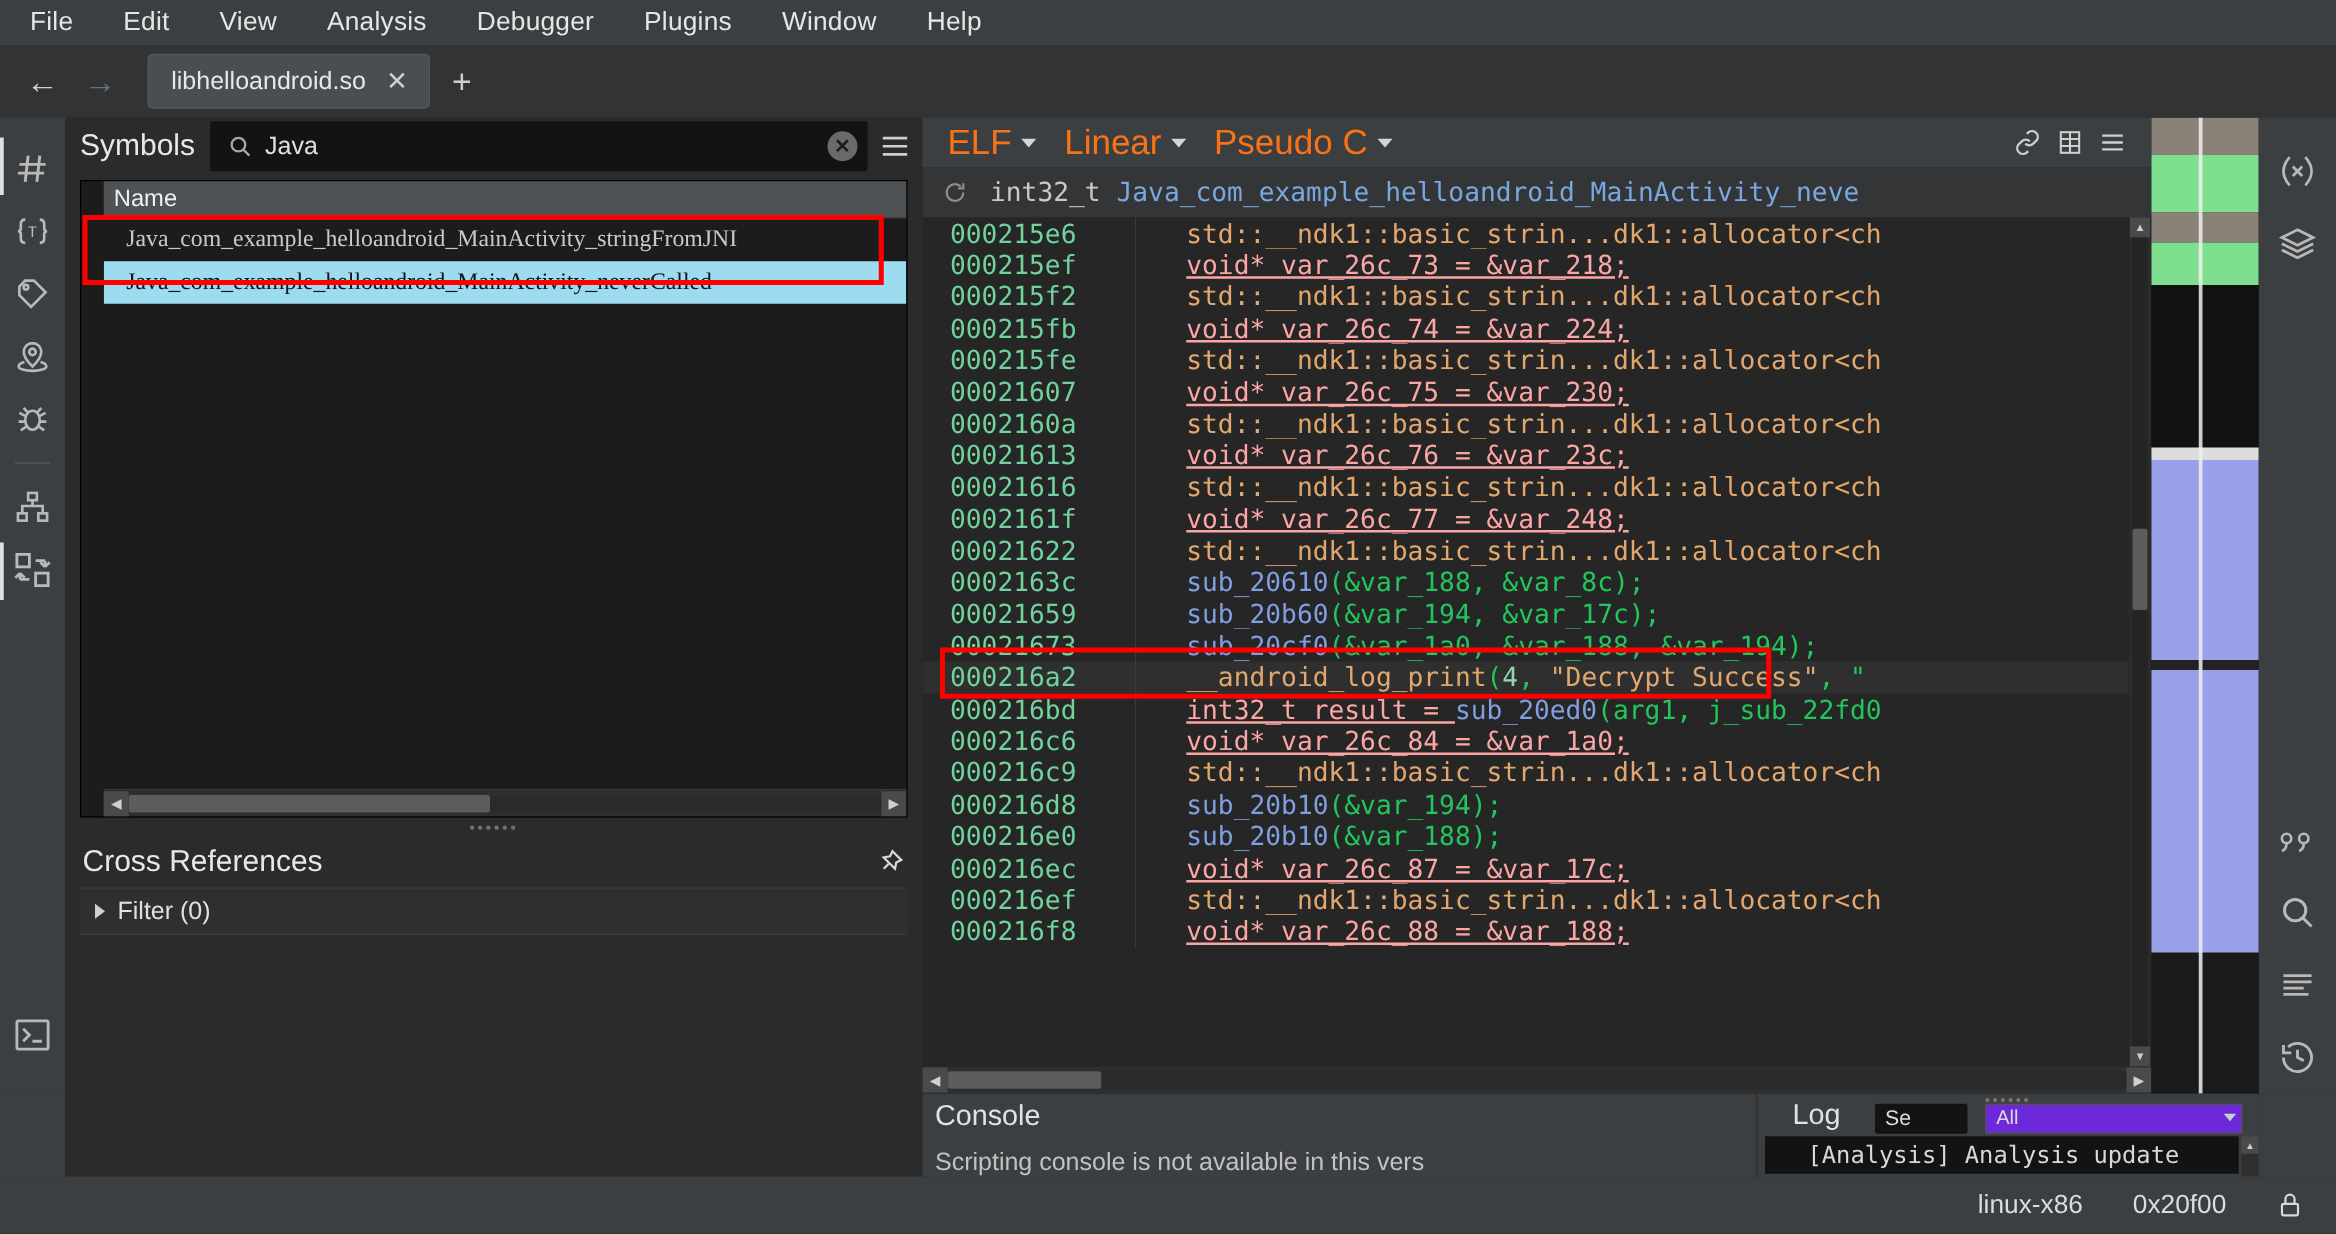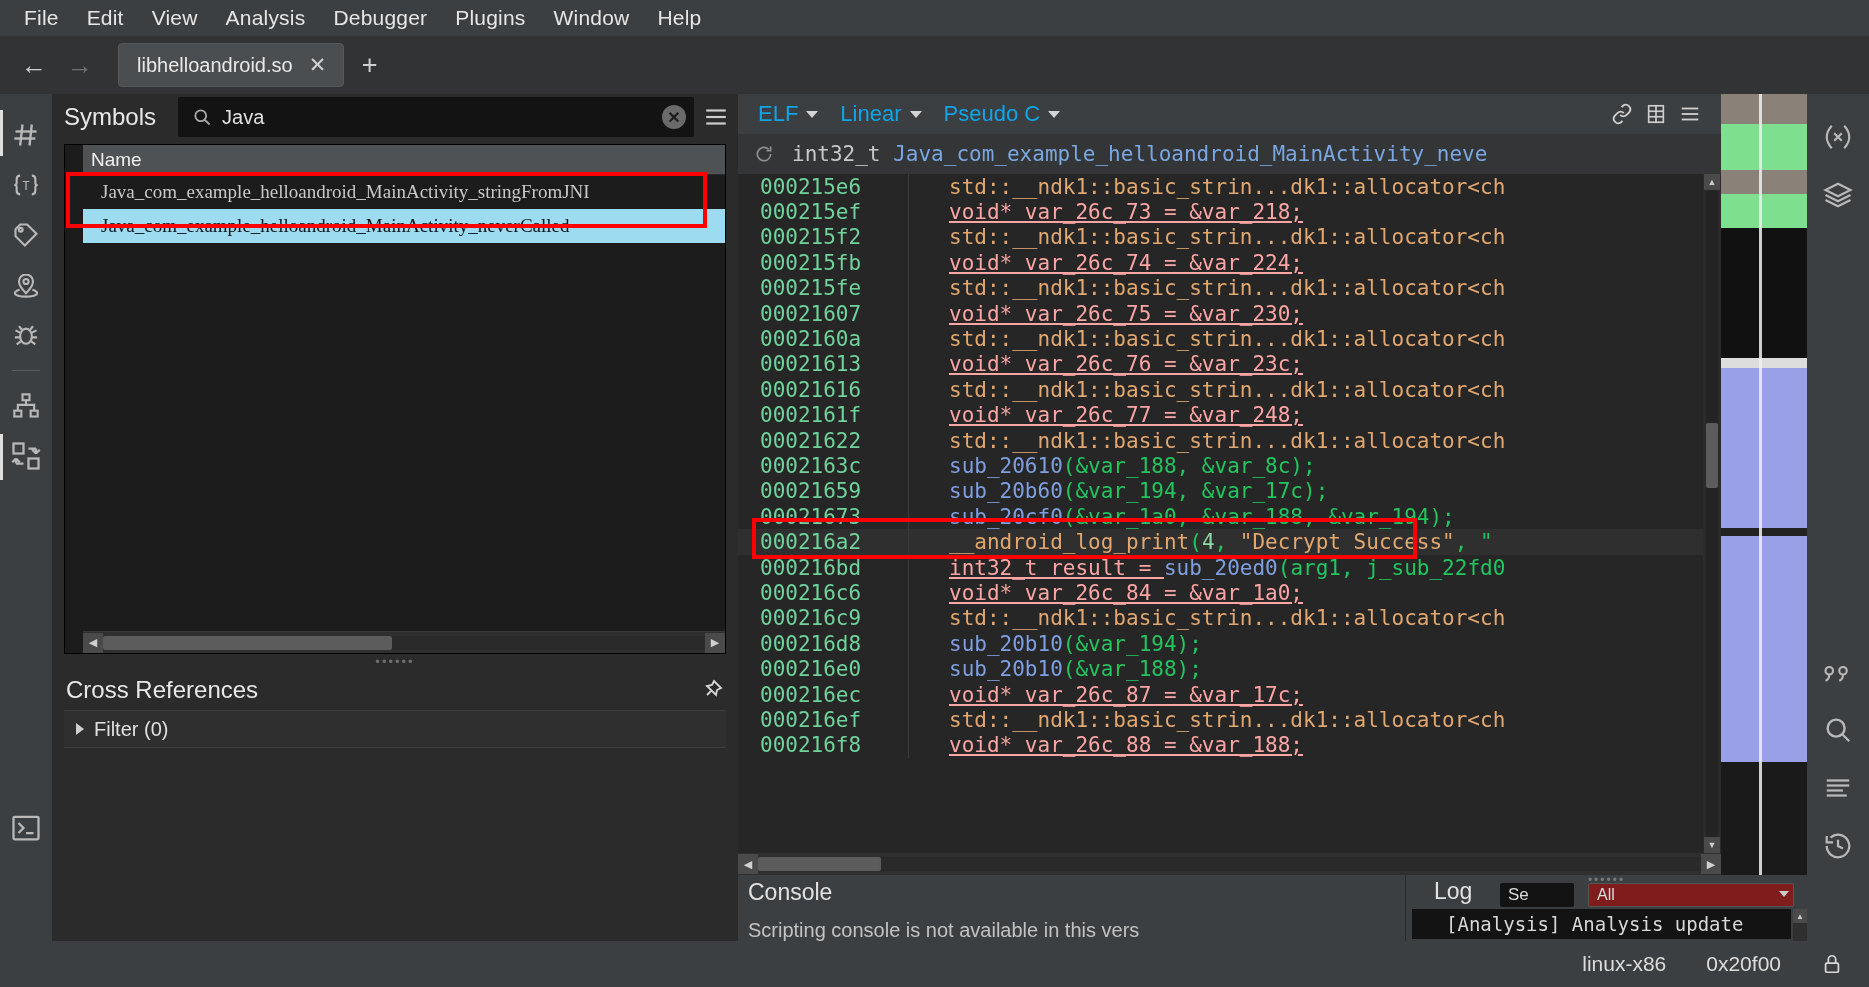--- a/index.html
+++ b/index.html
@@ -8,21 +8,21 @@
     background: #2b2b2b;
     font-family: "Liberation Sans", sans-serif;
     overflow: hidden;
     color: #d4d4d4;
   }
   #app { position: relative; width: 1869px; height: 987px; display: flex; flex-direction: column; }
 
   
   .menubar {
     height: 36px; background: #3c3f41; display: flex; align-items: center;
-    padding-left: 10px; gap: 0; flex: 0 0 36px;
+    padding-left: 10px; gap: 12px; flex: 0 0 36px;
   }
   .menu-item {
     font-size: 21px; color: #e6e6e6; padding: 2px 14px; cursor: default;
     letter-spacing: .2px;
   }
 
   
   .tabbar {
     height: 58px; background: #313335; display: flex; align-items: center;
     padding-left: 14px; gap: 6px; flex: 0 0 58px;
@@ -62,21 +62,21 @@
   }
 
   
   .leftpanel {
     width: 686px; background: #2b2b2b; display: flex; flex-direction: column;
     flex: 0 0 686px; min-width: 0;
   }
   .symhead {
     height: 46px; display: flex; align-items: center; gap: 0; padding: 0 0 0 12px;
   }
-  .symtitle { font-size: 24px; color: #e8e8e8; padding-right: 22px; white-space: nowrap; }
+  .symtitle { font-size: 24px; color: #e8e8e8; padding-right: 12px; white-space: nowrap; }
   .searchbox {
     flex: 1 1 auto; height: 40px; background: #131313; border-radius: 2px;
     display: flex; align-items: center; gap: 10px; padding: 0 8px 0 14px; min-width: 0;
   }
   .search-icon { color: #a8a8a8; display: flex; align-items: center; }
   .search-val { font-size: 20px; color: #e0e0e0; flex: 1 1 auto; }
   .search-clear {
     width: 24px; height: 24px; border-radius: 50%; background: #6a6a6a; color: #1c1c1c;
     font-size: 16px; display: flex; align-items: center; justify-content: center;
     font-weight: bold; cursor: default;
@@ -131,21 +131,21 @@
 
   
   .center {
     flex: 1 1 auto; display: flex; flex-direction: column; min-width: 0; background: #2b2b2b;
   }
   .codetoolbar {
     height: 40px; background: #3c3f41; display: flex; align-items: center;
     padding: 0 14px; gap: 0; flex: 0 0 40px;
   }
   .dropdown { display: flex; align-items: center; gap: 8px; padding: 0 16px 0 6px; cursor: default; }
-  .dropdown span { font-size: 22px; color: #0ea5e9; }
+  .dropdown span { font-size: 28px; color: #f97316; }
   .caret { width: 0; height: 0; border-left: 6px solid transparent; border-right: 6px solid transparent; border-top: 7px solid #d4d4d4; }
   .tb-spacer { flex: 1 1 auto; }
   .tb-icon { width: 34px; height: 34px; display: flex; align-items: center; justify-content: center; color: #cfcfcf; cursor: default; }
 
   .funcsig {
     height: 40px; background: #333537; display: flex; align-items: center;
     gap: 18px; padding-left: 16px; flex: 0 0 40px; overflow: hidden;
   }
   .refresh-icon { color: #8e8e8e; display: flex; }
   .sig-text {
@@ -209,21 +209,21 @@
   .console-title { position: absolute; left: 10px; top: 4px; font-size: 23px; color: #e2e2e2; }
   .console-msg { position: absolute; left: 10px; top: 44px; font-size: 20px; color: #c2c2c2; white-space: nowrap; }
   .logpanel {
     position: absolute; right: 0; top: 0; width: 402px; height: 66px; background: #3c3f41;
     border-left: 1px solid #2b2b2b;
   }
   .log-dots { position: absolute; left: 50%; top: -2px; transform: translateX(-50%); color: #777; font-size: 12px; letter-spacing: 2px; }
   .log-title { position: absolute; left: 28px; top: 3px; font-size: 23px; color: #e2e2e2; }
   .log-se { position: absolute; left: 94px; top: 8px; width: 74px; height: 24px; background: #131313; border-radius: 2px;
     font-size: 17px; color: #dcdcdc; padding-left: 8px; line-height: 24px; overflow: hidden; }
-  .log-all { position: absolute; left: 182px; top: 8px; width: 206px; height: 24px; background: #7f1d1d;
+  .log-all { position: absolute; left: 182px; top: 8px; width: 206px; height: 24px; background: #6d28d9;
     border: 1px solid #555; border-radius: 2px; font-size: 16px; color: #dcdcdc; padding-left: 8px; line-height: 22px; }
   .log-all-caret { position: absolute; right: 4px; top: 7px; width: 0; height: 0;
     border-left: 5px solid transparent; border-right: 5px solid transparent; border-top: 6px solid #ccc; }
   .log-body {
     position: absolute; left: 6px; top: 34px; right: 16px; height: 30px; background: #131313;
     font-family: "DejaVu Sans Mono", monospace; font-size: 19px; color: #d8d8d8;
     padding-left: 34px; line-height: 30px; white-space: nowrap; overflow: hidden;
   }
   .log-vs { position: absolute; right: 0; top: 34px; width: 14px; height: 32px; background: #2f2f2f; }
   .log-vs-arrow { width: 14px; height: 14px; background: #4a4a4a; color: #ccc; font-size: 8px;

